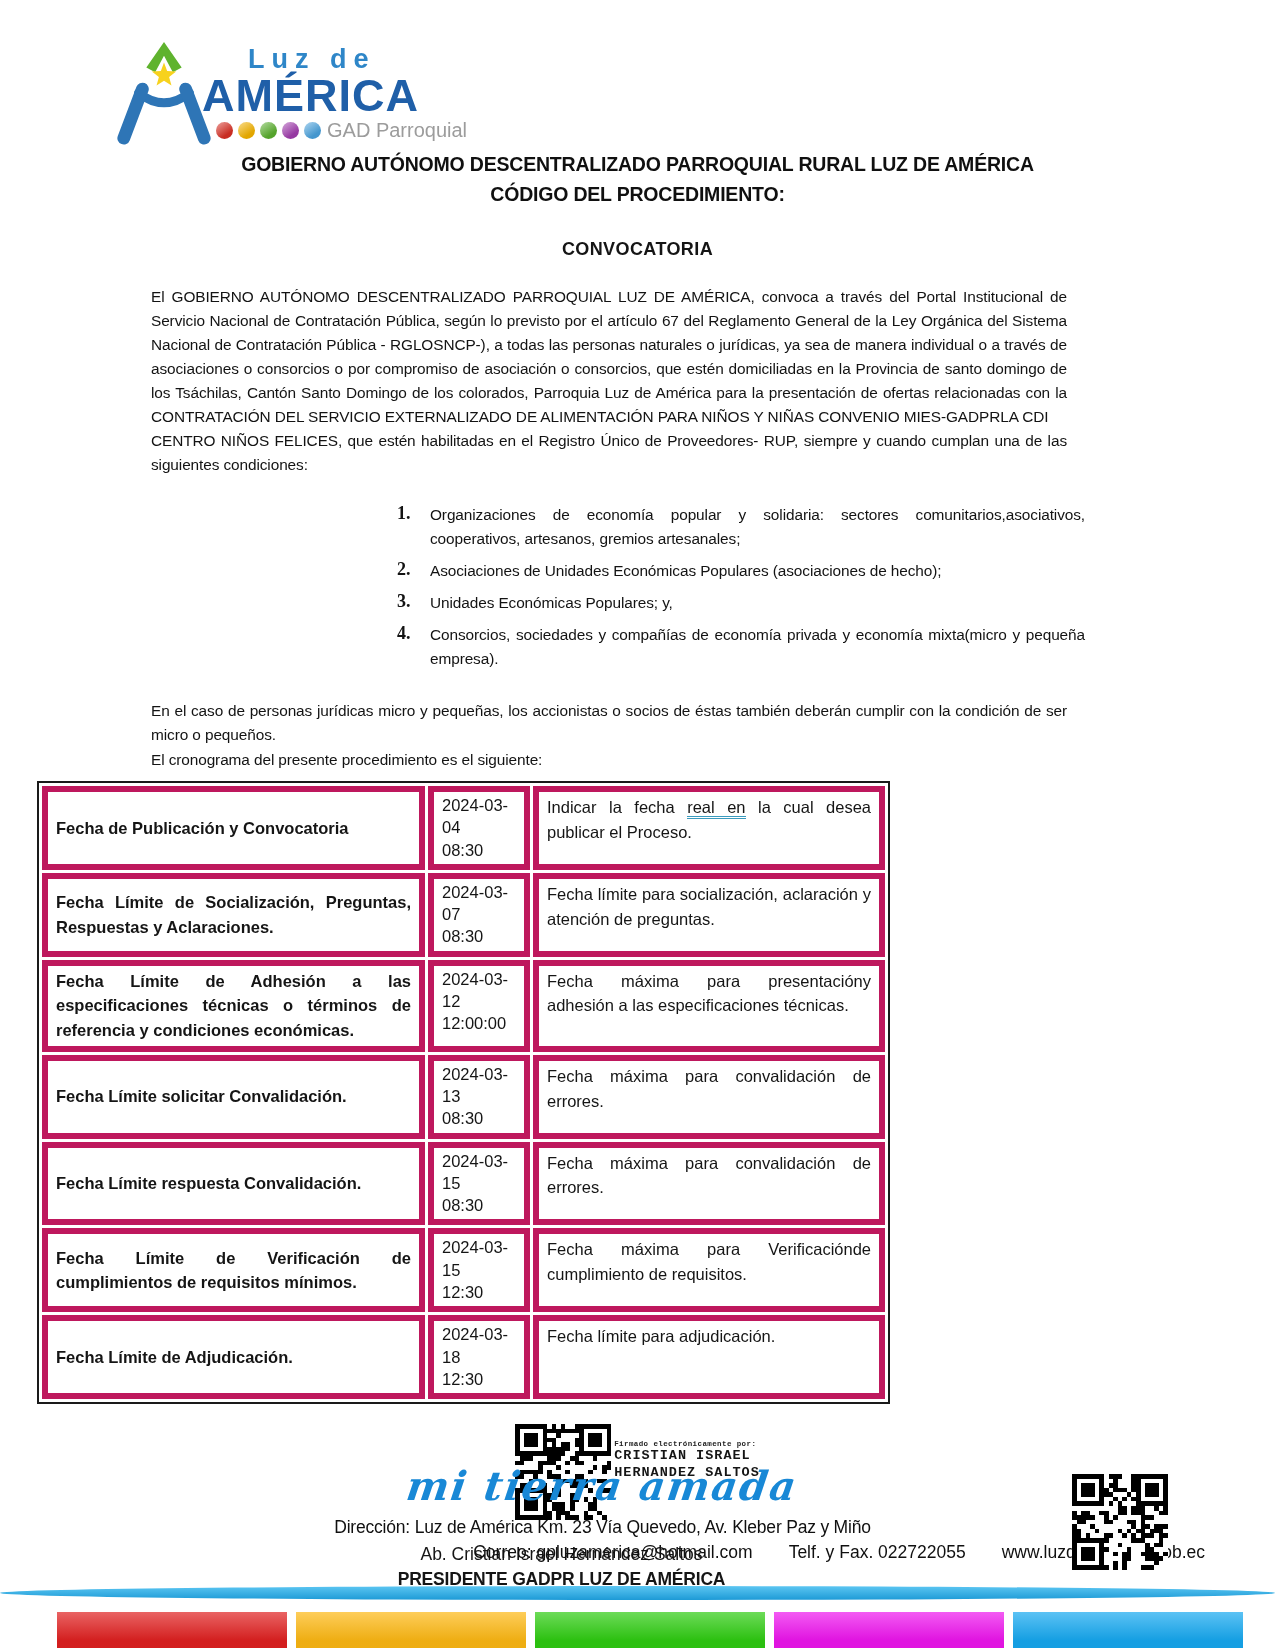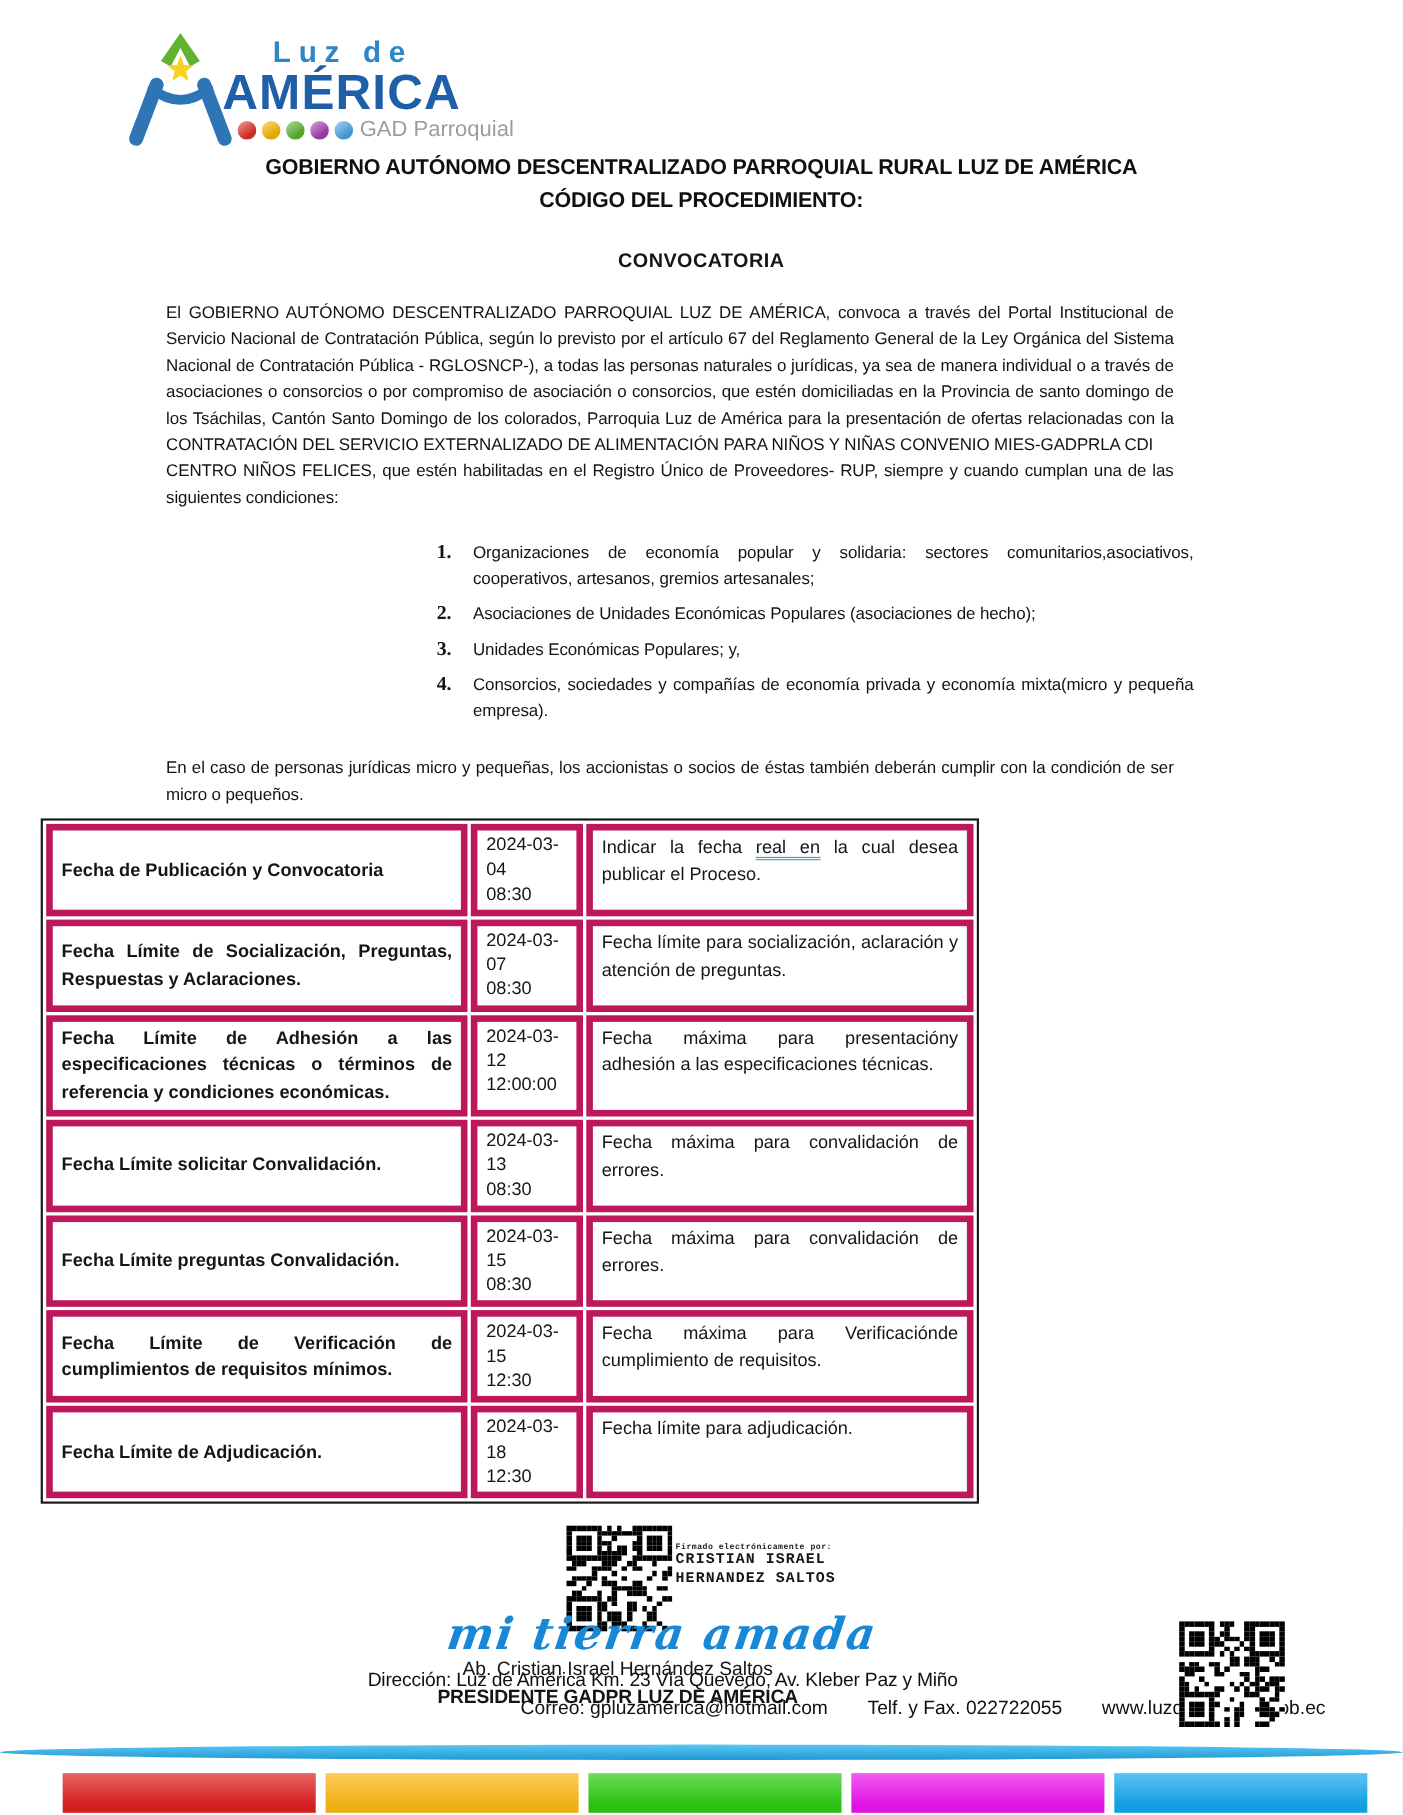--- a/index.html
+++ b/index.html
@@ -1,21 +1,21 @@
 <!DOCTYPE html>
 <html><head>
 <meta charset="utf-8">
 <style>
   *{margin:0;padding:0;box-sizing:border-box}
   html,body{background:#e8e8e8}
   .page{width:1275px;height:1650px;margin:0 auto;position:relative;background:#fff;
         font-family:"Liberation Sans",sans-serif;color:#151515;overflow:hidden}
 
   
-  .header{display:flex;justify-content:space-between;align-items:flex-start;padding:26px 58px 0 112px}
+  .header{display:flex;justify-content:space-between;align-items:flex-start;padding:38px 58px 0 112px}
   .logo{display:flex;align-items:flex-start}
   .logo-mark{width:104px;height:108px;flex:0 0 auto}
   .logo-text{margin-left:-14px;margin-top:6px}
   .logo-line1{color:#2e86c8;font-weight:bold;font-size:27px;letter-spacing:7px;margin-left:46px}
   .logo-line2{color:#1f5fa8;font-weight:bold;font-size:45px;letter-spacing:1px;line-height:1.0;margin-top:-2px}
   .logo-sub{display:flex;align-items:center;gap:2px;margin-left:14px;margin-top:1px}
   .dot{width:17px;height:17px;border-radius:50%;display:inline-block;background-image:linear-gradient(145deg,rgba(255,255,255,.55),rgba(0,0,0,.08) 70%)}
   .logo-sub-label{color:#9c9c9c;font-size:20px;margin-left:4px}
   .header-right{display:flex;gap:12px;margin-top:10px}
   .acuerdo-text{text-align:right;color:#8a8a8a;font-size:15.5px;line-height:1.55}
@@ -112,20 +112,21 @@
     <div>CENTRO NIÑOS FELICES, que estén habilitadas en el Registro Único de Proveedores- RUP, siempre y cuando cumplan una de las siguientes condiciones:</div>
 
     <ol class="conditions">
         <li>Organizaciones de economía popular y solidaria: sectores comunitarios,asociativos, cooperativos, artesanos, gremios artesanales;</li>
         <li>Asociaciones de Unidades Económicas Populares (asociaciones de hecho);</li>
         <li>Unidades Económicas Populares; y,</li>
         <li>Consorcios, sociedades y compañías de economía privada y economía mixta(micro y pequeña  empresa).</li>
       </ol>
 
     <div class="para2">En el caso de personas jurídicas micro y pequeñas, los accionistas o socios de éstas también deberán cumplir con la condición de ser micro o pequeños.</div>
+    <div class="para3">El cronograma del presente procedimiento es el siguiente:</div>
   </div>
 
   <table class="schedule">
     <tbody>
         <tr>
           <td class="c1">Fecha de Publicación y Convocatoria</td>
           <td class="c2">
             <div>2024-03-04</div>
             <div>08:30</div>
           </td>
@@ -149,21 +150,21 @@
         </tr>
         <tr>
           <td class="c1">Fecha Límite solicitar Convalidación.</td>
           <td class="c2">
             <div>2024-03-13</div>
             <div>08:30</div>
           </td>
           <td class="c3">Fecha máxima para convalidación de errores.</td>
         </tr>
         <tr>
-          <td class="c1">Fecha Límite preguntas Convalidación.</td>
+          <td class="c1">Fecha Límite respuesta Convalidación.</td>
           <td class="c2">
             <div>2024-03-15</div>
             <div>08:30</div>
           </td>
           <td class="c3">Fecha máxima para convalidación de errores.</td>
         </tr>
         <tr>
           <td class="c1">Fecha Límite de Verificación de cumplimientos de requisitos mínimos.</td>
           <td class="c2">
             <div>2024-03-15</div>

